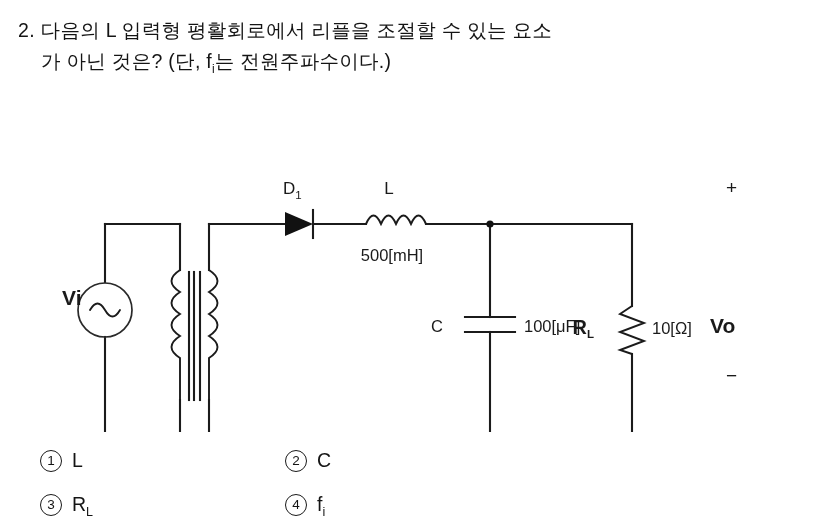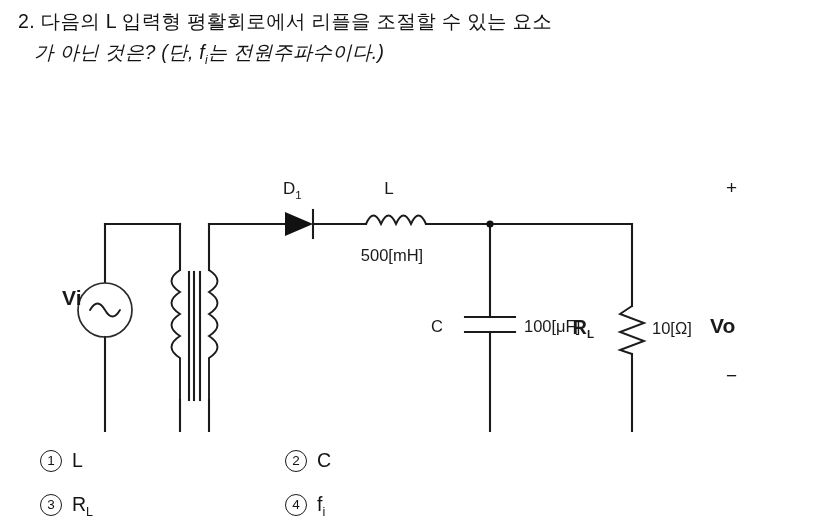--- a/index.html
+++ b/index.html
@@ -13,32 +13,32 @@
     position: relative;
     overflow: hidden;
     font-family: "Liberation Sans", "DejaVu Sans", sans-serif;
     color: #1a1a1a;
   }
 
   
   #question-block {
     position: absolute;
     left: 18px;
-    top: 6px;
+    top: 15px;
     width: 790px;
   }
   .q-line {
     font-size: 19.5px;
     line-height: 31px;
     letter-spacing: 0.3px;
     color: #141414;
     white-space: pre;
   }
   .q-line-1 { margin-left: 0; }
-  .q-line-2 { margin-left: 16px; font-style: italic; }
+  .q-line-2 { margin-left: 23px; }
   .sub {
     font-size: 12px;
     vertical-align: sub;
     letter-spacing: 0;
   }
 
   
   #circuit-figure {
     position: absolute;
     left: 0;

